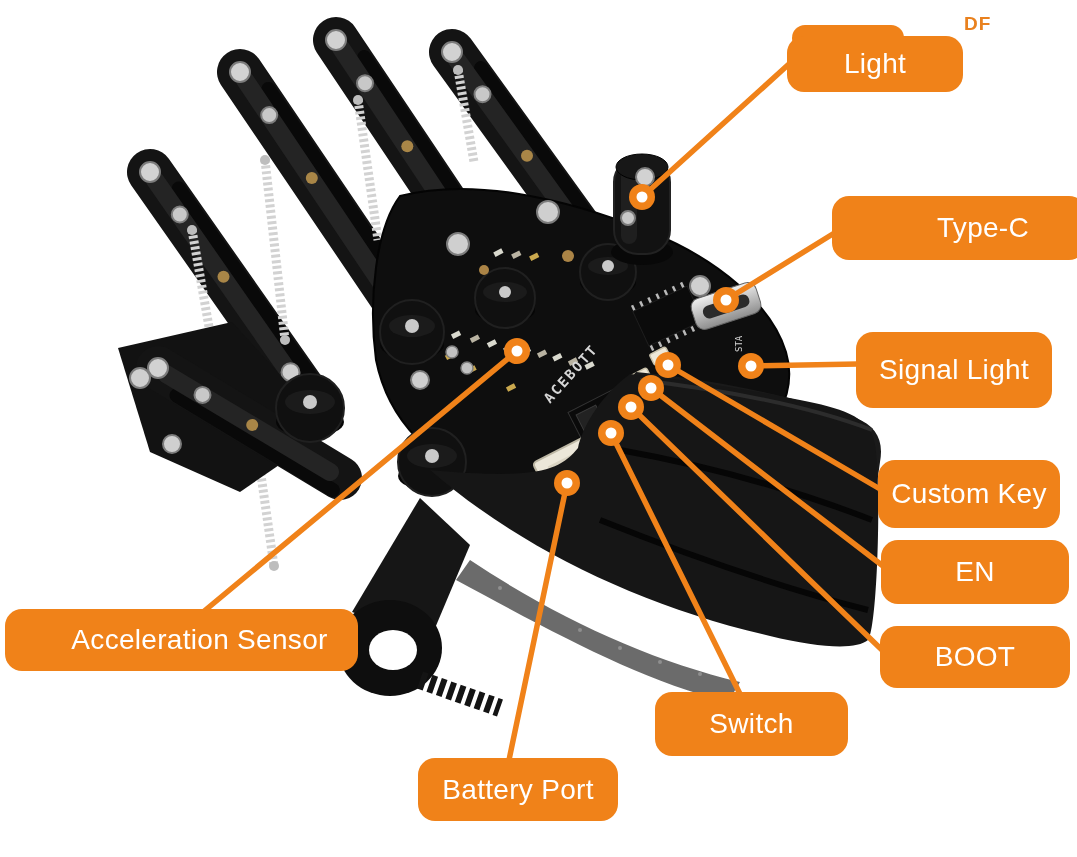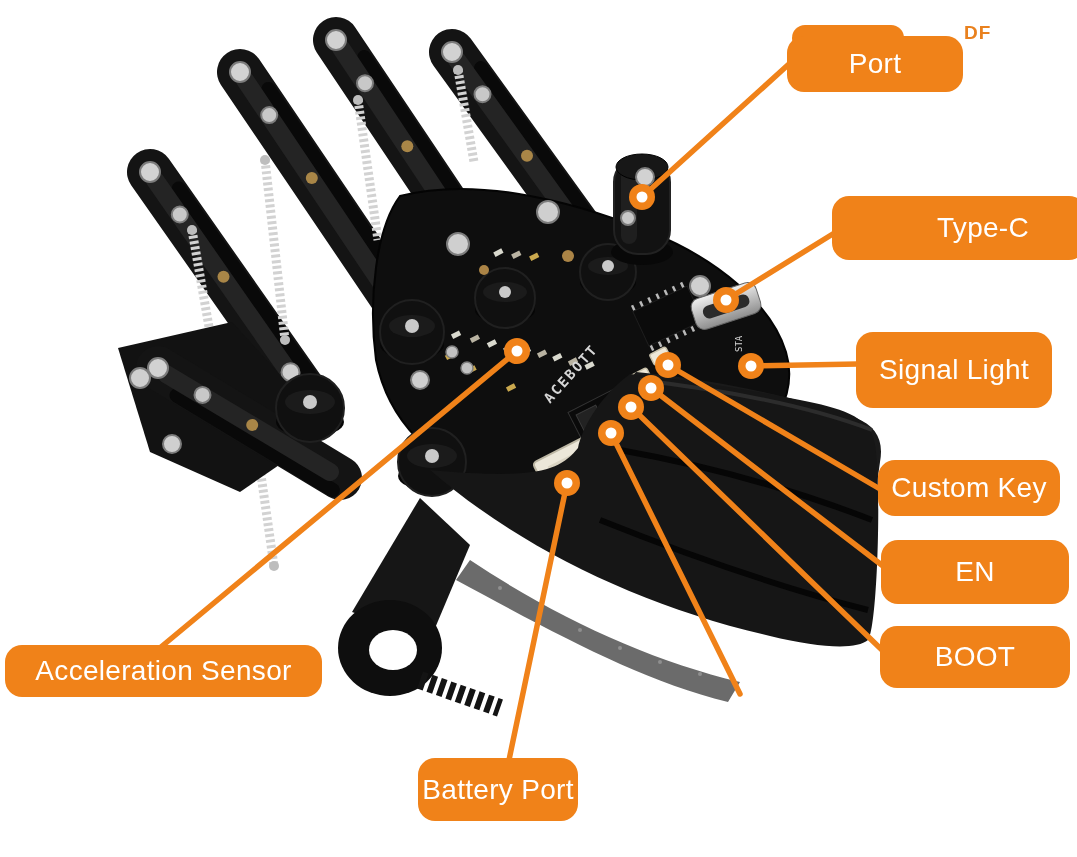--- a/index.html
+++ b/index.html
@@ -8,21 +8,21 @@
   svg.scene{position:absolute;left:0;top:0;z-index:1;}
   #labels-layer{position:absolute;left:0;top:0;width:100%;height:100%;z-index:3;pointer-events:none;}
   .callout-label{position:absolute;background:var(--orange,#F08219);color:#fff;border-radius:17px;
                  display:flex;align-items:center;justify-content:center;font-size:28px;
                  letter-spacing:.3px;line-height:1;}
   .callout-label .notch{position:absolute;top:-11px;left:5px;width:112px;height:26px;
                  background:var(--orange,#F08219);border-radius:13px;z-index:-1;}
   .callout-line{stroke:var(--orange,#F08219);stroke-width:5.5;stroke-linecap:round;fill:none;}
   .callout-dot{fill:var(--orange,#F08219);}
   .callout-dot-center{fill:#ffffff;}
-  .df-logo{position:absolute;left:964px;top:22px;color:#E9811E;font-weight:700;font-size:19px;
+  .df-logo{position:absolute;left:964px;top:13px;color:#E9811E;font-weight:700;font-size:19px;
            letter-spacing:1px;z-index:4;}
   .silk{fill:#d6d6d6;font-family:"DejaVu Sans Mono",monospace;}
 </style>
 </head>
 <body>
 
 <div class="stage">
 
   <svg class="scene" width="1077" height="857" viewBox="0 0 1077 857">
     <defs>
@@ -286,39 +286,42 @@
         <circle cx="567" cy="483" r="13" class="callout-dot"></circle>
         <circle cx="567" cy="483" r="5.5" class="callout-dot-center"></circle>
         <circle cx="517" cy="351" r="13" class="callout-dot"></circle>
         <circle cx="517" cy="351" r="5.5" class="callout-dot-center"></circle>
       </g>
   </svg>
 
   <div id="labels-layer">
       <div class="callout-label" style="left: 787px; top: 36px; width: 176px; height: 56px;">
         <div class="notch"></div>
-        <span>Port</span>
+        <span>Light</span>
       </div>
       <div class="callout-label" style="left: 832px; top: 196px; width: 206px; height: 64px; padding-left: 48px;">
         <span>Type-C</span>
       </div>
       <div class="callout-label" style="left: 856px; top: 332px; width: 196px; height: 76px;">
         <span>Signal Light</span>
       </div>
-      <div class="callout-label" style="left: 878px; top: 460px; width: 182px; height: 56px;">
+      <div class="callout-label" style="left: 878px; top: 460px; width: 182px; height: 68px;">
         <span>Custom Key</span>
       </div>
       <div class="callout-label" style="left: 881px; top: 540px; width: 188px; height: 64px;">
         <span>EN</span>
       </div>
       <div class="callout-label" style="left: 880px; top: 626px; width: 190px; height: 62px;">
         <span>BOOT</span>
       </div>
-      <div class="callout-label" style="left: 418px; top: 758px; width: 160px; height: 63px;">
+      <div class="callout-label" style="left: 655px; top: 692px; width: 193px; height: 64px;">
+        <span>Switch</span>
+      </div>
+      <div class="callout-label" style="left: 418px; top: 758px; width: 200px; height: 63px;">
         <span>Battery Port</span>
       </div>
-      <div class="callout-label" style="left: 5px; top: 645px; width: 317px; height: 52px;">
+      <div class="callout-label" style="left: 5px; top: 609px; width: 317px; height: 62px; padding-left: 36px;">
         <span>Acceleration Sensor</span>
       </div>
     </div>
 
   <div class="df-logo" style="color: rgb(233, 129, 30);">DF</div>
 </div>
 
 </body></html>

